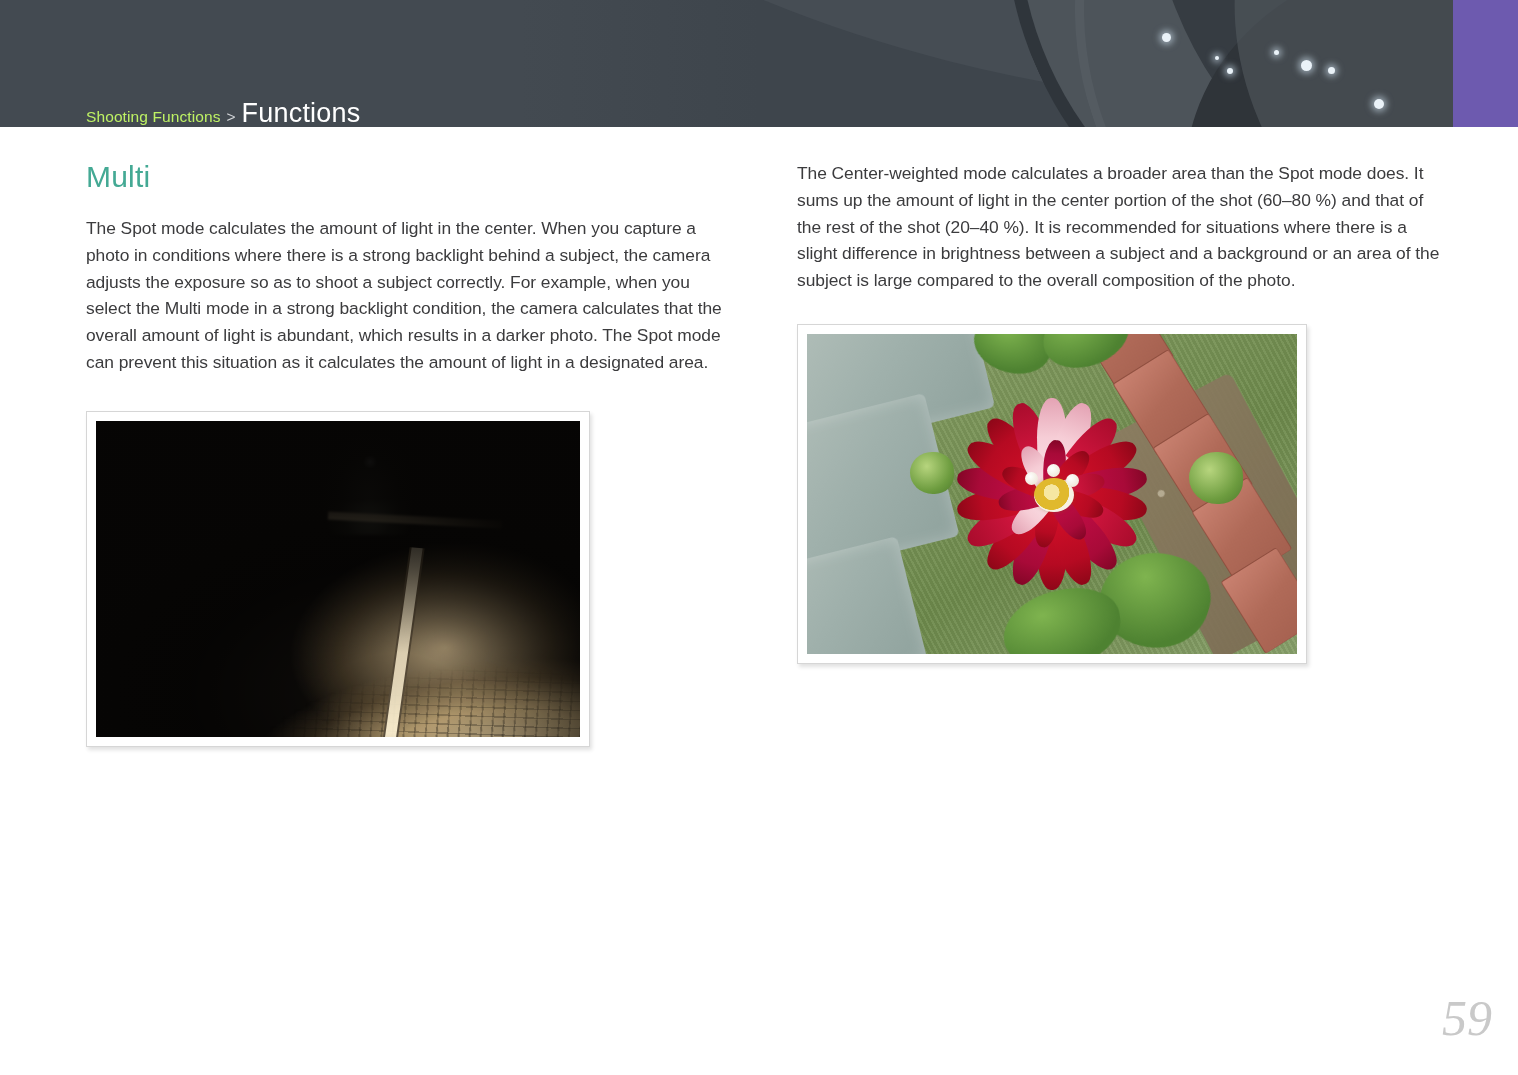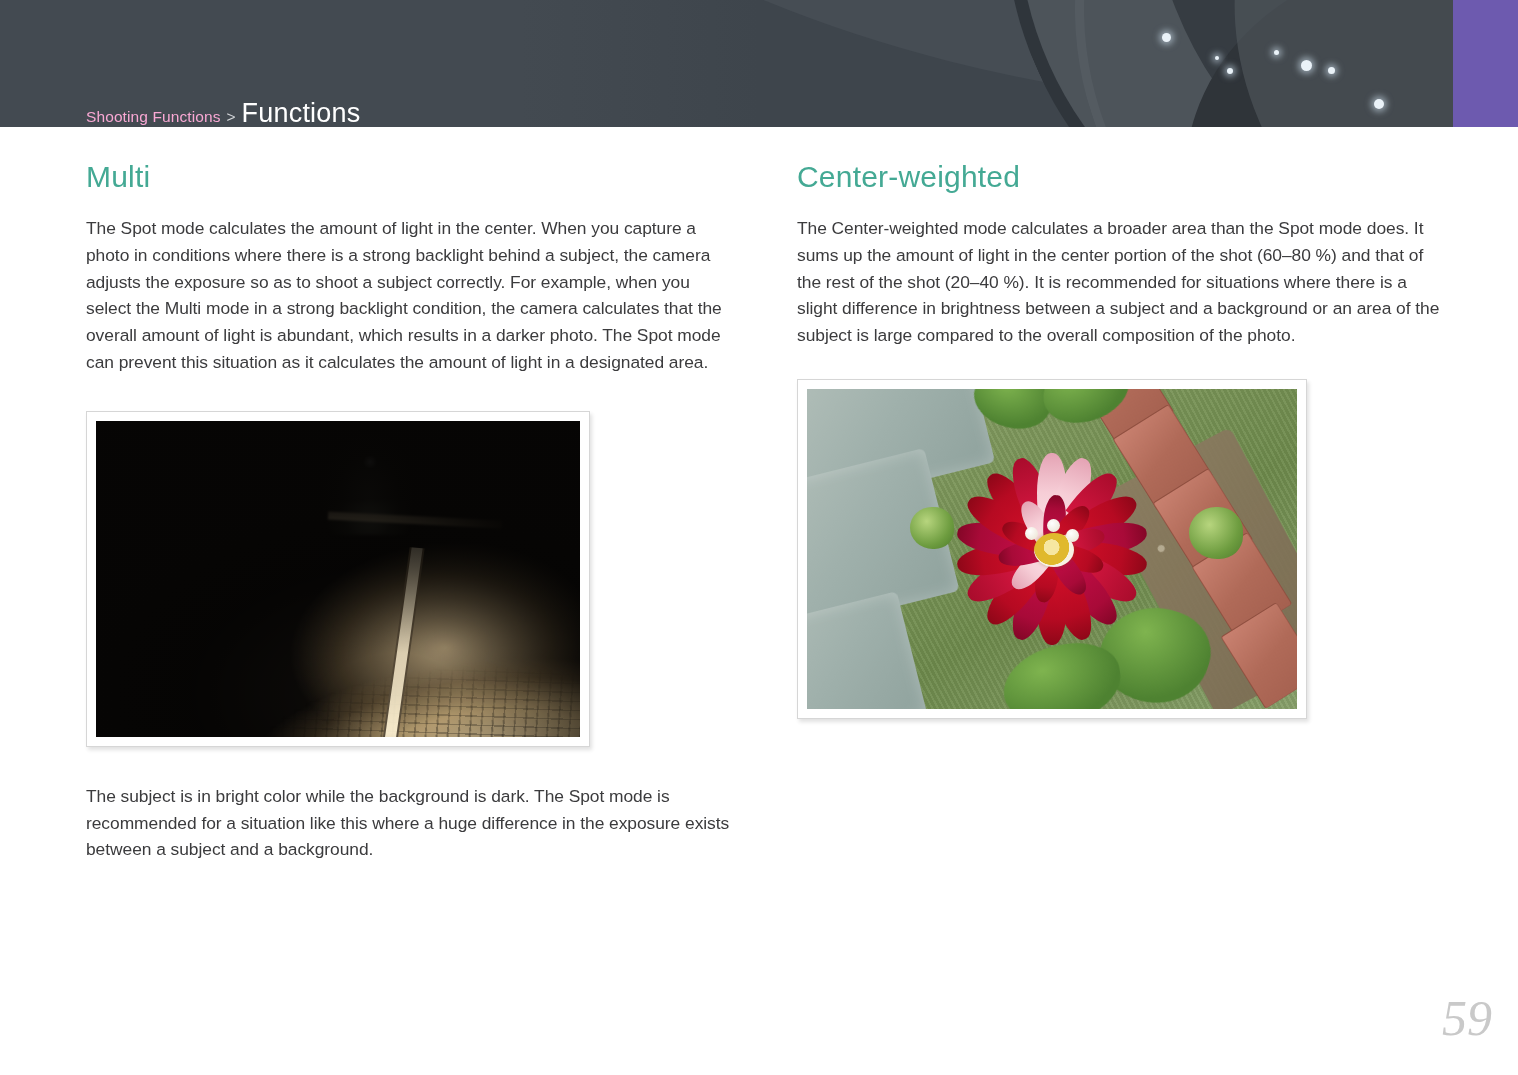--- a/index.html
+++ b/index.html
@@ -138,21 +138,21 @@
     position: absolute;
     left: 86px;
     top: 74px;
     white-space: nowrap;
     display: flex;
     align-items: baseline;
     gap: 6px;
   }
   .crumb-parent {
     font-size: 15.5px;
-    color: #f9a8d4;
+    color: #bef264;
     letter-spacing: .1px;
     margin-top: 34px;
   }
   .crumb-sep {
     font-size: 15.5px;
     color: #d3d6d9;
   }
   .crumb-current {
     font-size: 27px;
     color: #ffffff;
@@ -457,25 +457,23 @@
         <div class="night-far"></div>
         <div class="night-glint"></div>
         <div class="night-kerb"></div>
         <div class="night-path"></div>
         <div class="night-cobbles"></div>
         <div class="night-seam"></div>
         <div class="night-vig"></div>
       </div>
     </div>
 
-    <p class="body-text caption">The subject is in bright color while the background is dark. The Spot mode is recommended for a situation like this where a huge difference in the exposure exists between a subject and a background.</p>
   </div>
 
   <div class="col col-right">
-    <h2 class="section-title">Center-weighted</h2>
     <p class="body-text">The Center-weighted mode calculates a broader area than the Spot mode does. It sums up the amount of light in the center portion of the shot (60–80 %) and that of the rest of the shot (20–40 %). It is recommended for situations where there is a slight difference in brightness between a subject and a background or an area of the subject is large compared to the overall composition of the photo.</p>
 
     <div class="photo-frame frame-right">
       <div class="photo photo-right ph-garden">
         <div class="g-grass"></div>
         <div class="g-stone g-stone-1 soft"></div>
         <div class="g-stone g-stone-2 soft"></div>
         <div class="g-stone g-stone-3 soft"></div>
         <div class="g-soil soft"></div>
         <div class="g-brick g-brick-1"></div>

